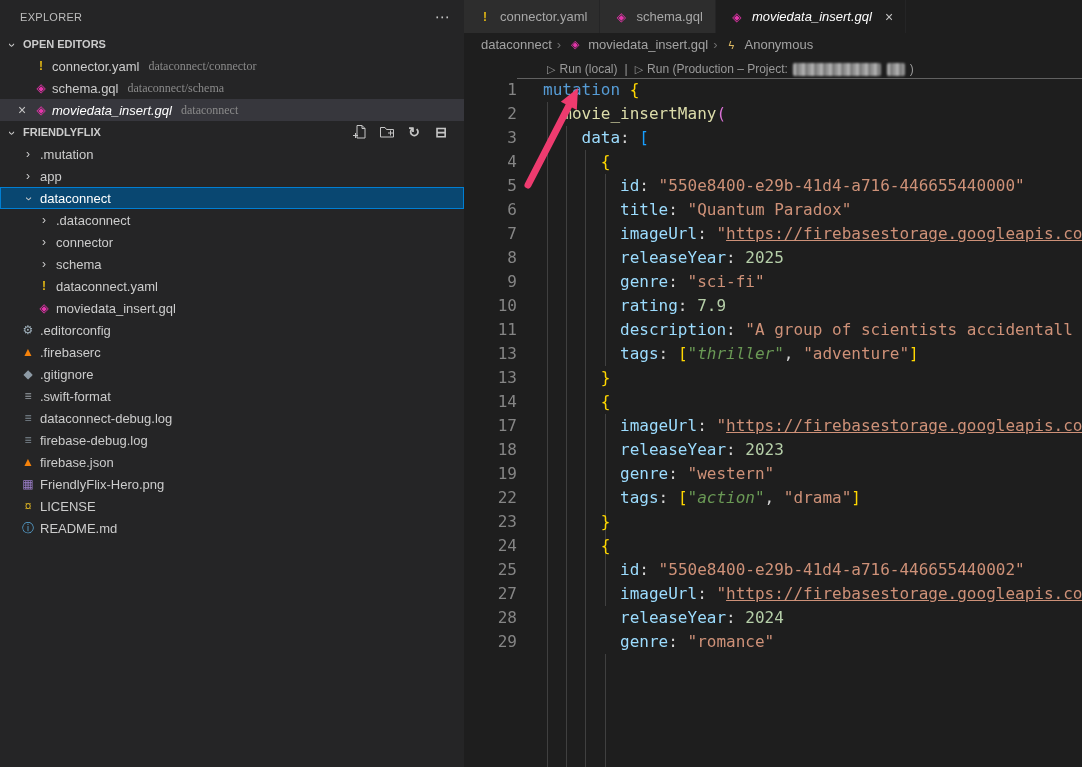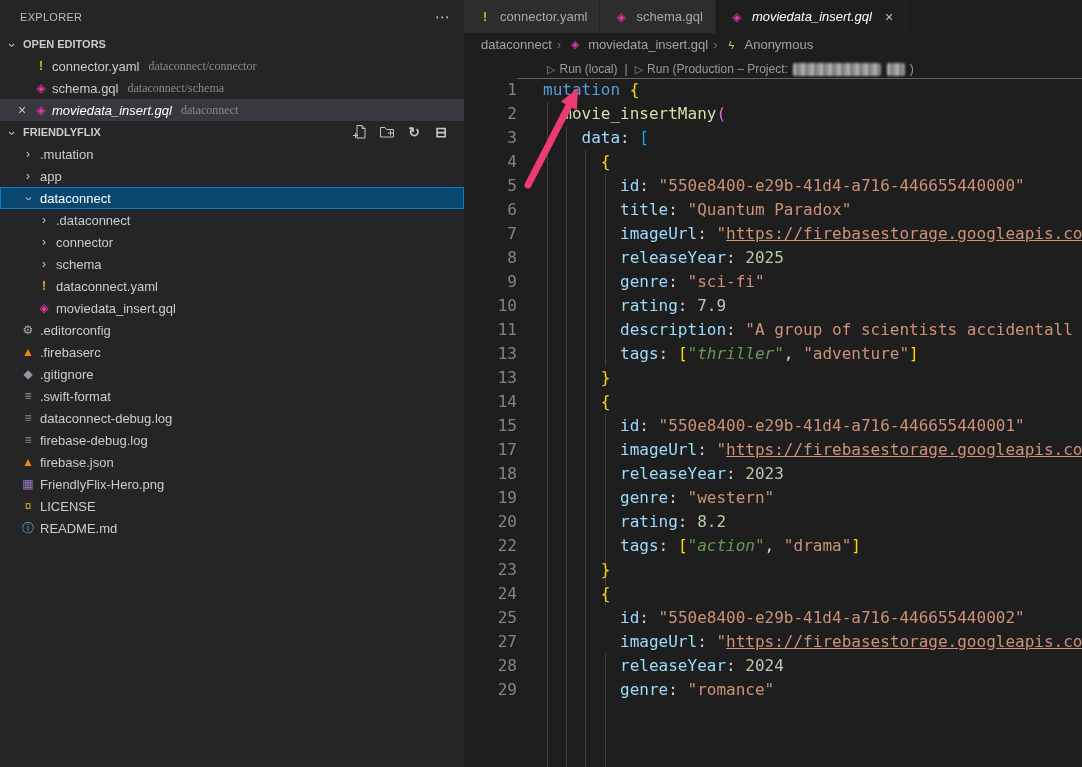--- a/index.html
+++ b/index.html
@@ -314,38 +314,30 @@
           </div>
           <div class="line">
             <span class="gutter">13</span>
             <span class="content"><span class="t-ws">      </span><span class="t-b1">}</span></span>
           </div>
           <div class="line">
             <span class="gutter">14</span>
             <span class="content"><span class="t-ws">      </span><span class="t-b1">{</span></span>
           </div>
           <div class="line">
-            <span class="gutter">15</span>
-            <span class="content"><span class="t-ws">        </span><span class="t-pr">id</span><span class="t-pu">:</span><span class="t-ws"> </span><span class="t-st">"550e8400-e29b-41d4-a716-446655440001"</span></span>
-          </div>
-          <div class="line">
             <span class="gutter">17</span>
             <span class="content"><span class="t-ws">        </span><span class="t-pr">imageUrl</span><span class="t-pu">:</span><span class="t-ws"> </span><span class="t-st">"</span><span class="t-sl">https://firebasestorage.googleapis.co</span></span>
           </div>
           <div class="line">
             <span class="gutter">18</span>
             <span class="content"><span class="t-ws">        </span><span class="t-pr">releaseYear</span><span class="t-pu">:</span><span class="t-ws"> </span><span class="t-nu">2023</span></span>
           </div>
           <div class="line">
             <span class="gutter">19</span>
             <span class="content"><span class="t-ws">        </span><span class="t-pr">genre</span><span class="t-pu">:</span><span class="t-ws"> </span><span class="t-st">"western"</span></span>
-          </div>
-          <div class="line">
-            <span class="gutter">20</span>
-            <span class="content"><span class="t-ws">        </span><span class="t-pr">rating</span><span class="t-pu">:</span><span class="t-ws"> </span><span class="t-nu">8.2</span></span>
           </div>
           <div class="line">
             <span class="gutter">22</span>
             <span class="content"><span class="t-ws">        </span><span class="t-pr">tags</span><span class="t-pu">:</span><span class="t-ws"> </span><span class="t-b1">[</span><span class="t-si">"action"</span><span class="t-pu">,</span><span class="t-ws"> </span><span class="t-st">"drama"</span><span class="t-b1">]</span></span>
           </div>
           <div class="line">
             <span class="gutter">23</span>
             <span class="content"><span class="t-ws">      </span><span class="t-b1">}</span></span>
           </div>
           <div class="line">

